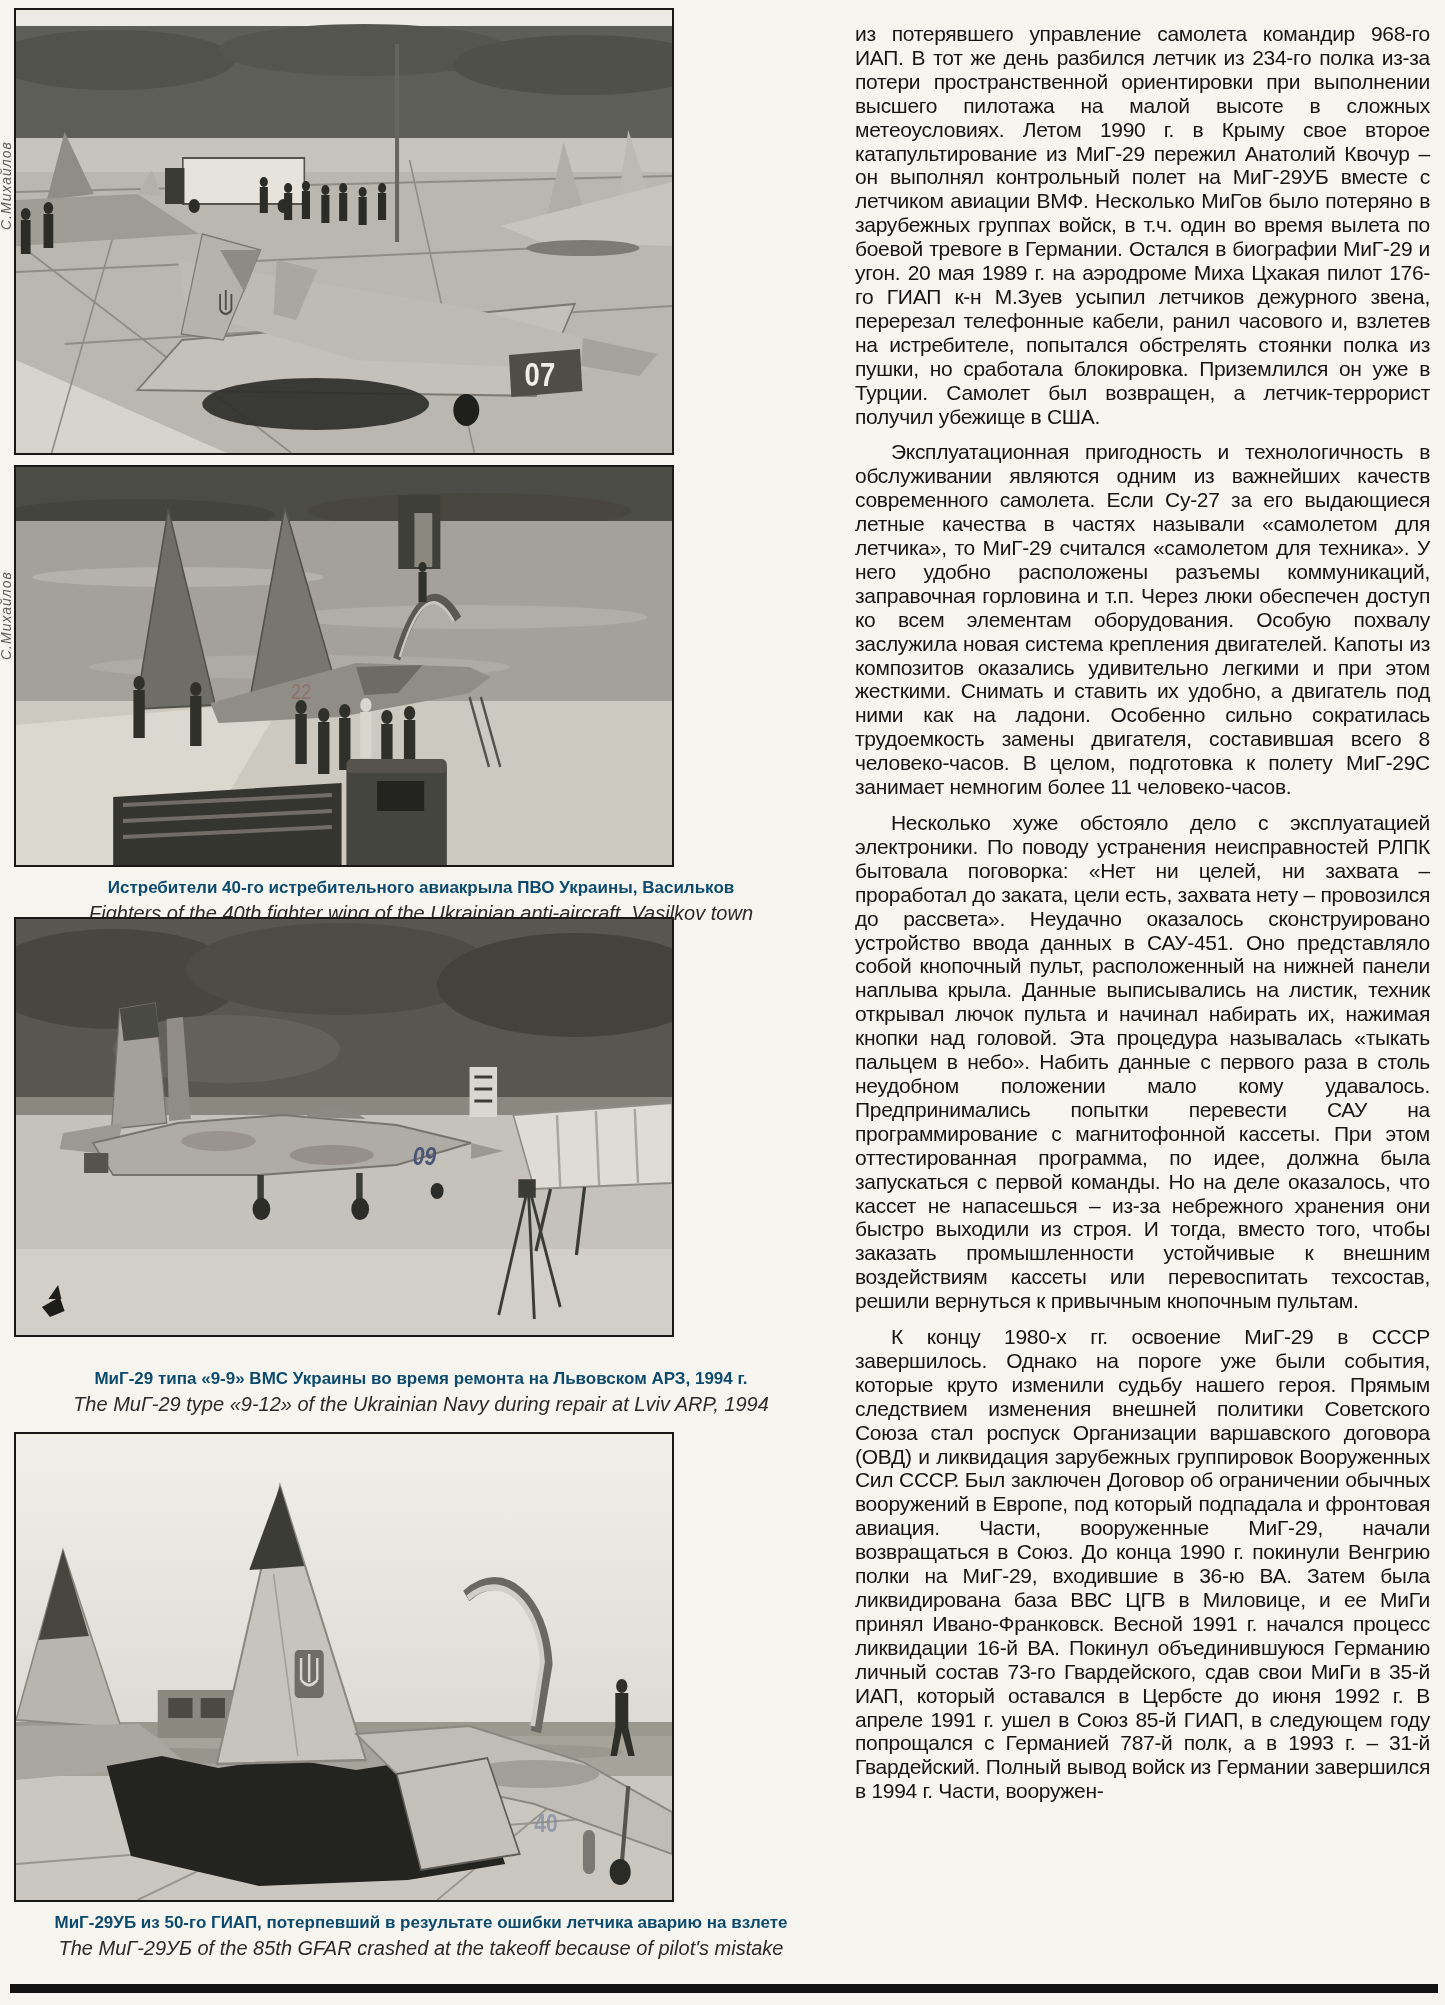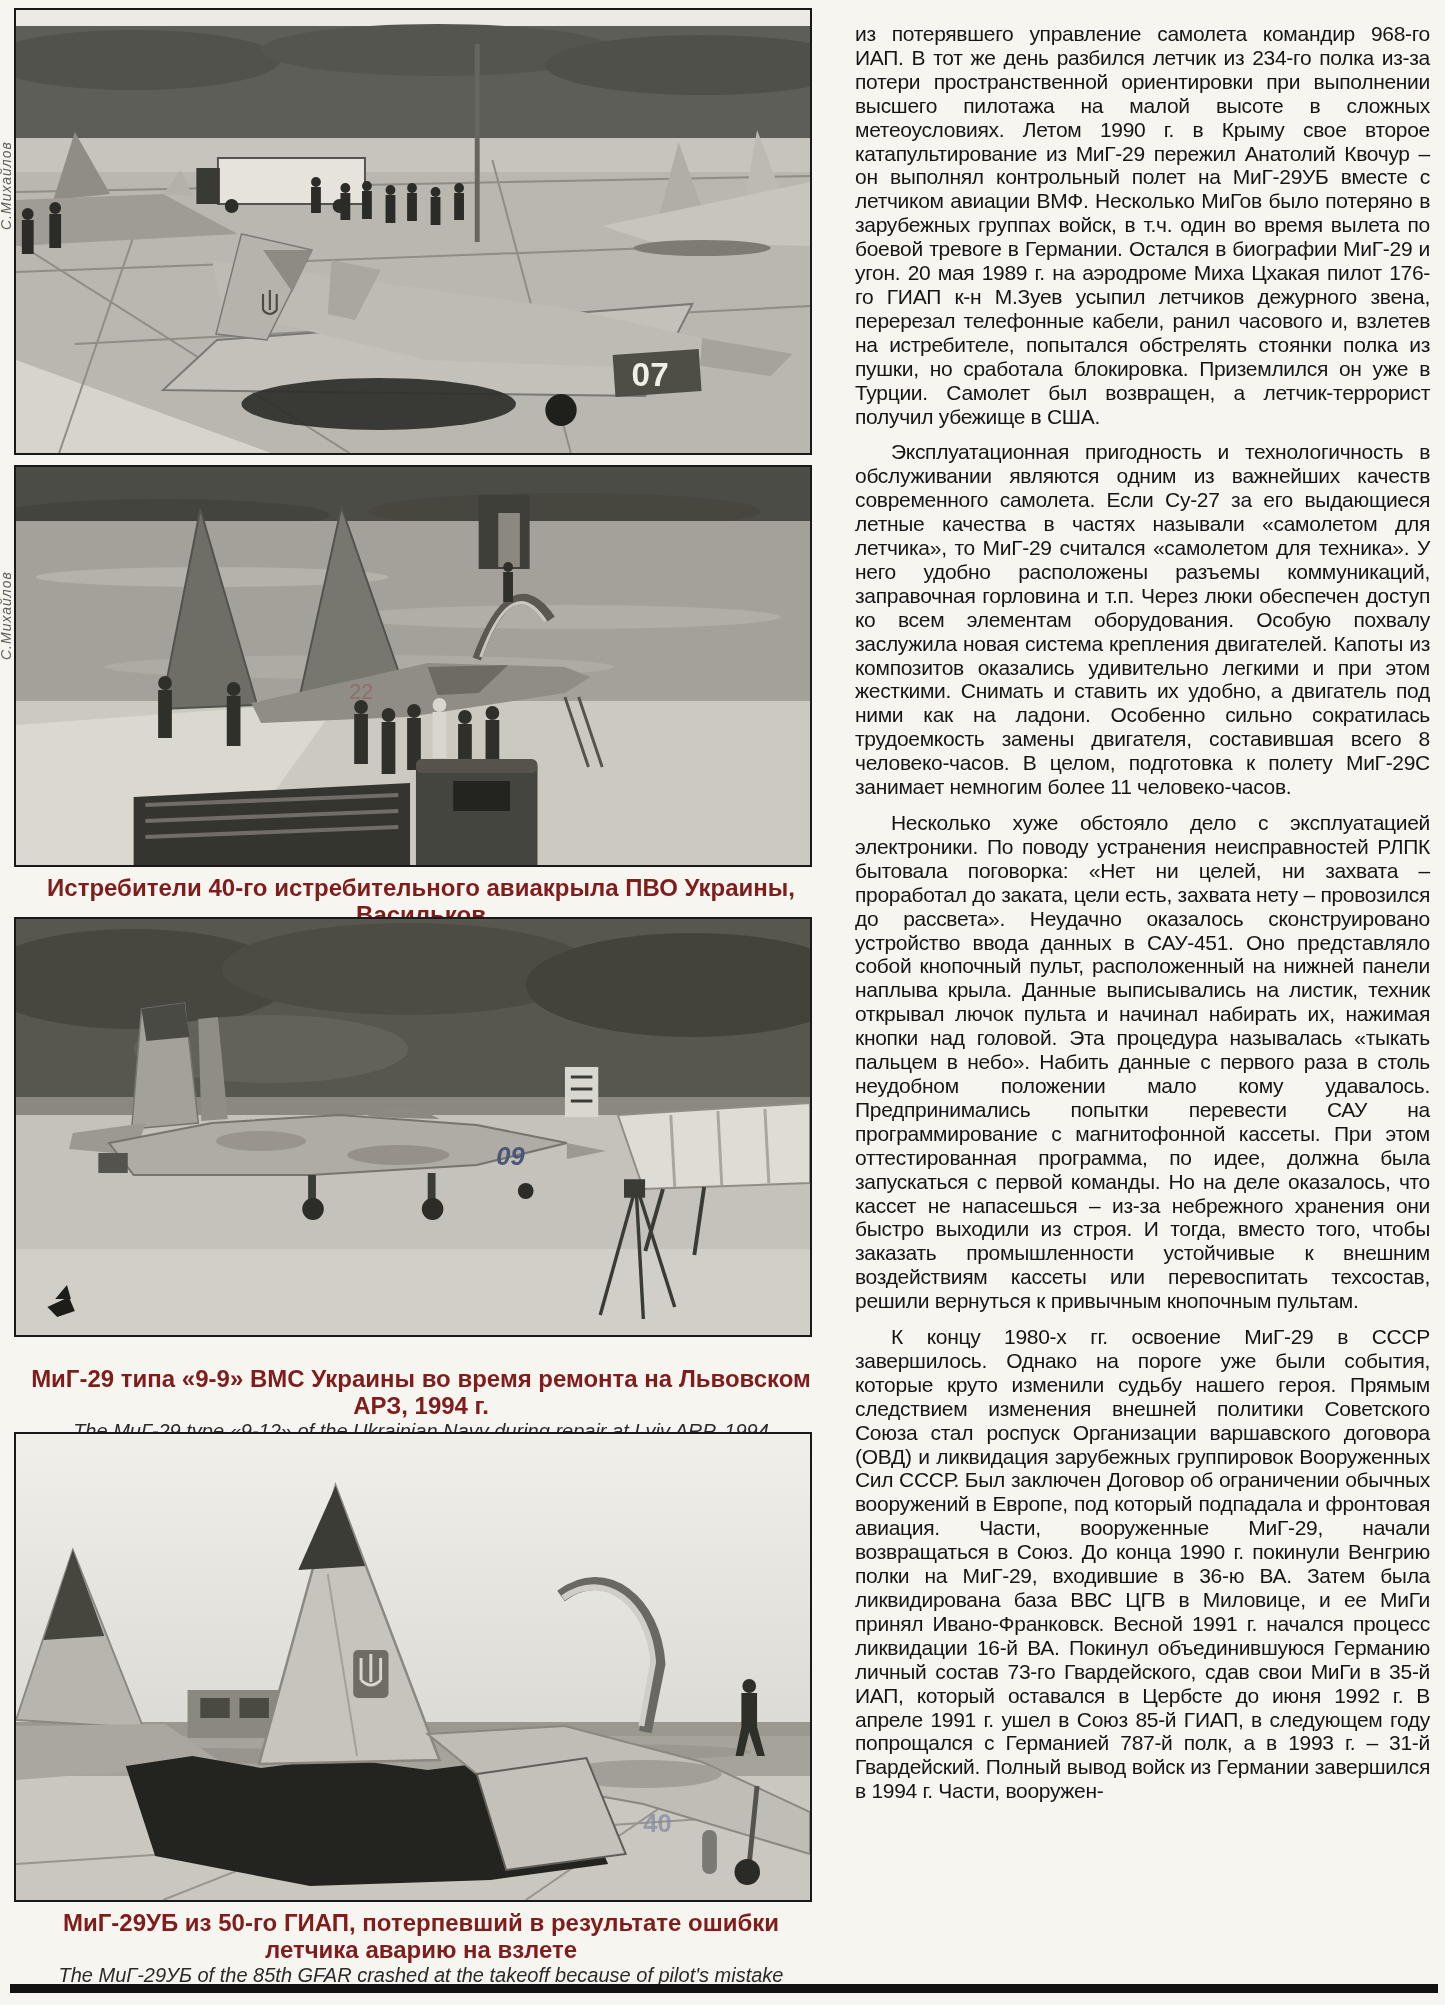--- a/index.html
+++ b/index.html
@@ -8,32 +8,32 @@
     background:#f7f5f0;
     font-family:"Liberation Sans",sans-serif;
     color:#141414;
     position:relative;
     overflow:hidden;
   }
   .page{position:absolute;inset:0;}
   
   .left-col{position:absolute;left:14px;top:8px;width:814px;height:1992px;}
   figure.photo{
-    margin:0;position:absolute;left:0;width:798px;
+    margin:0;position:absolute;left:0;width:660px;
     border:2px solid #191919;box-sizing:border-box;
     background:#be185d;overflow:hidden;
   }
   figure.photo svg{display:block;width:100%;height:100%;}
   #photo1{top:0;height:447px;}
   #photo2{top:457px;height:402px;}
   #photo3{top:909px;height:420px;font-style:italic;}
   #photo4{top:1424px;height:470px;}
   .caption{position:absolute;left:0;width:814px;text-align:center;}
   #cap0{top:866px;} #cap1{top:1357px;} #cap2{top:1901px;}
-  .cap-ru{font-weight:bold;font-size:24px;line-height:27px;color:#7f1d1d;}
+  .cap-ru{font-weight:bold;font-size:17px;line-height:27px;color:#0c4a6e;}
   .cap-en{font-style:italic;font-size:20px;line-height:25px;color:#2a2a2a;}
   
   .credit{
     position:absolute;width:16px;overflow:hidden;
     font-style:italic;font-size:14px;letter-spacing:1px;color:#60605a;
     writing-mode:vertical-rl;transform:rotate(180deg);white-space:nowrap;
   }
   #credit1{left:-2px;top:0;height:230px;}
   #credit2{left:-2px;top:448px;height:212px;}
   

